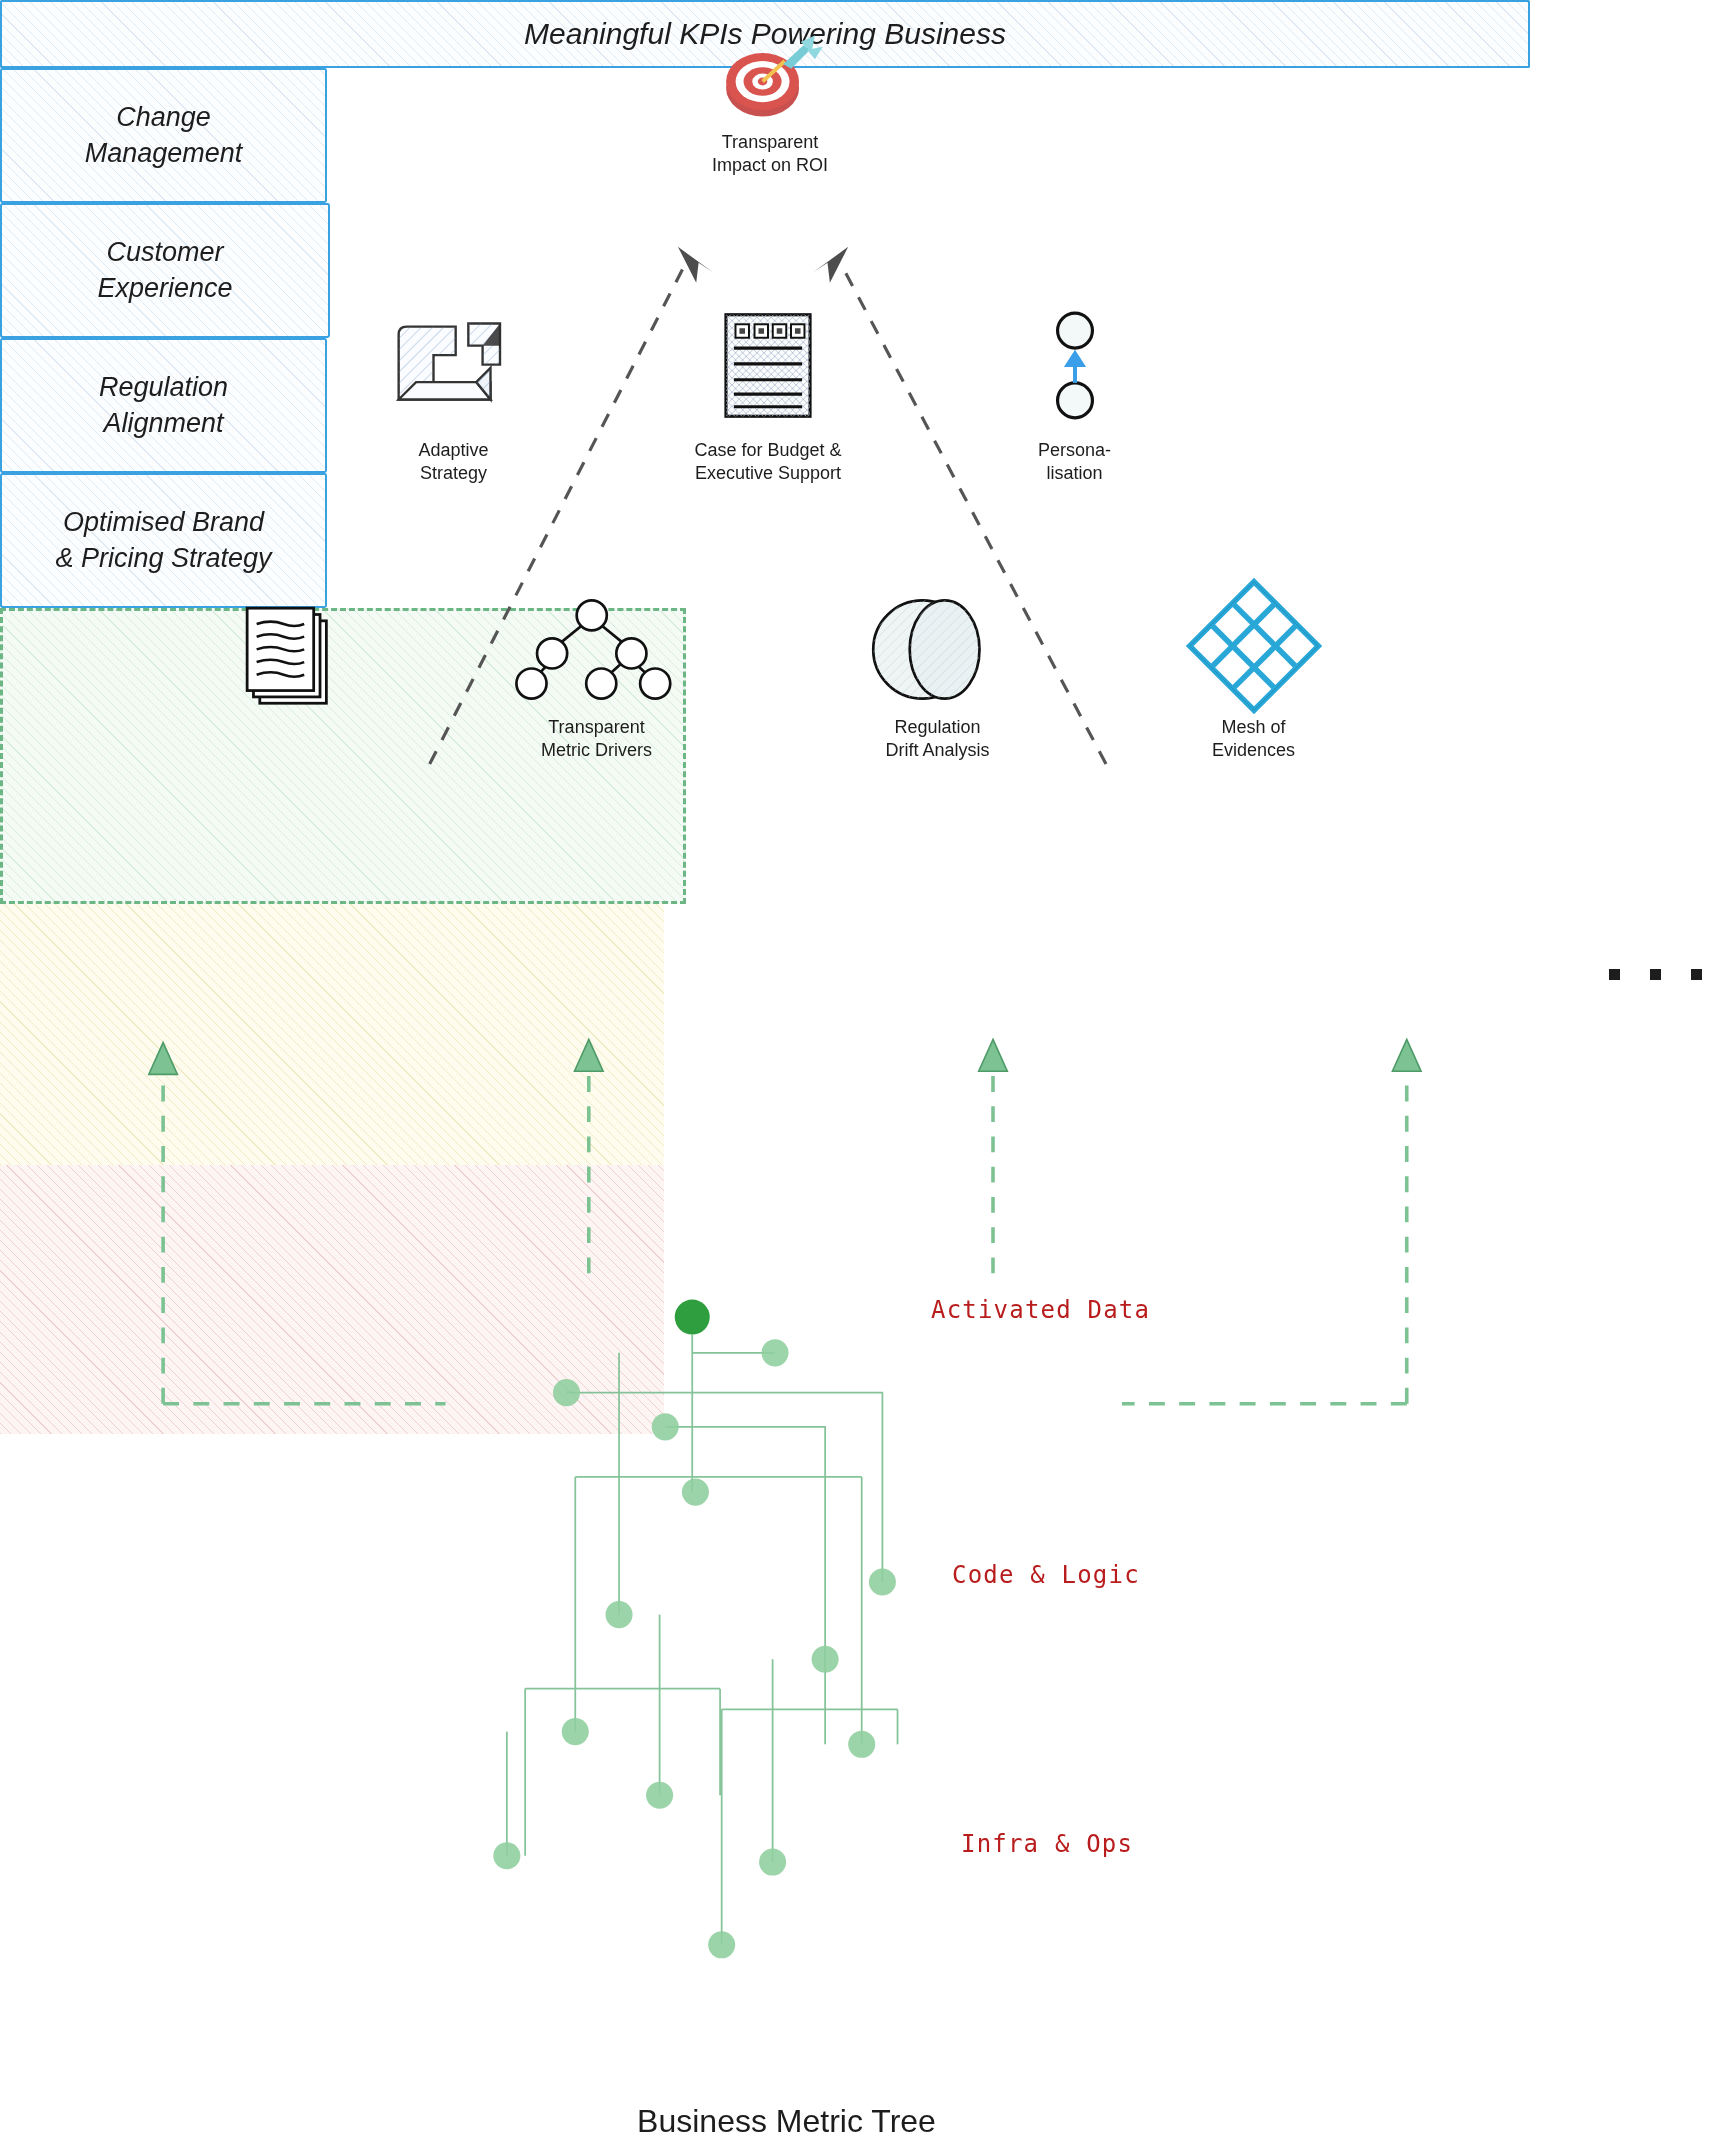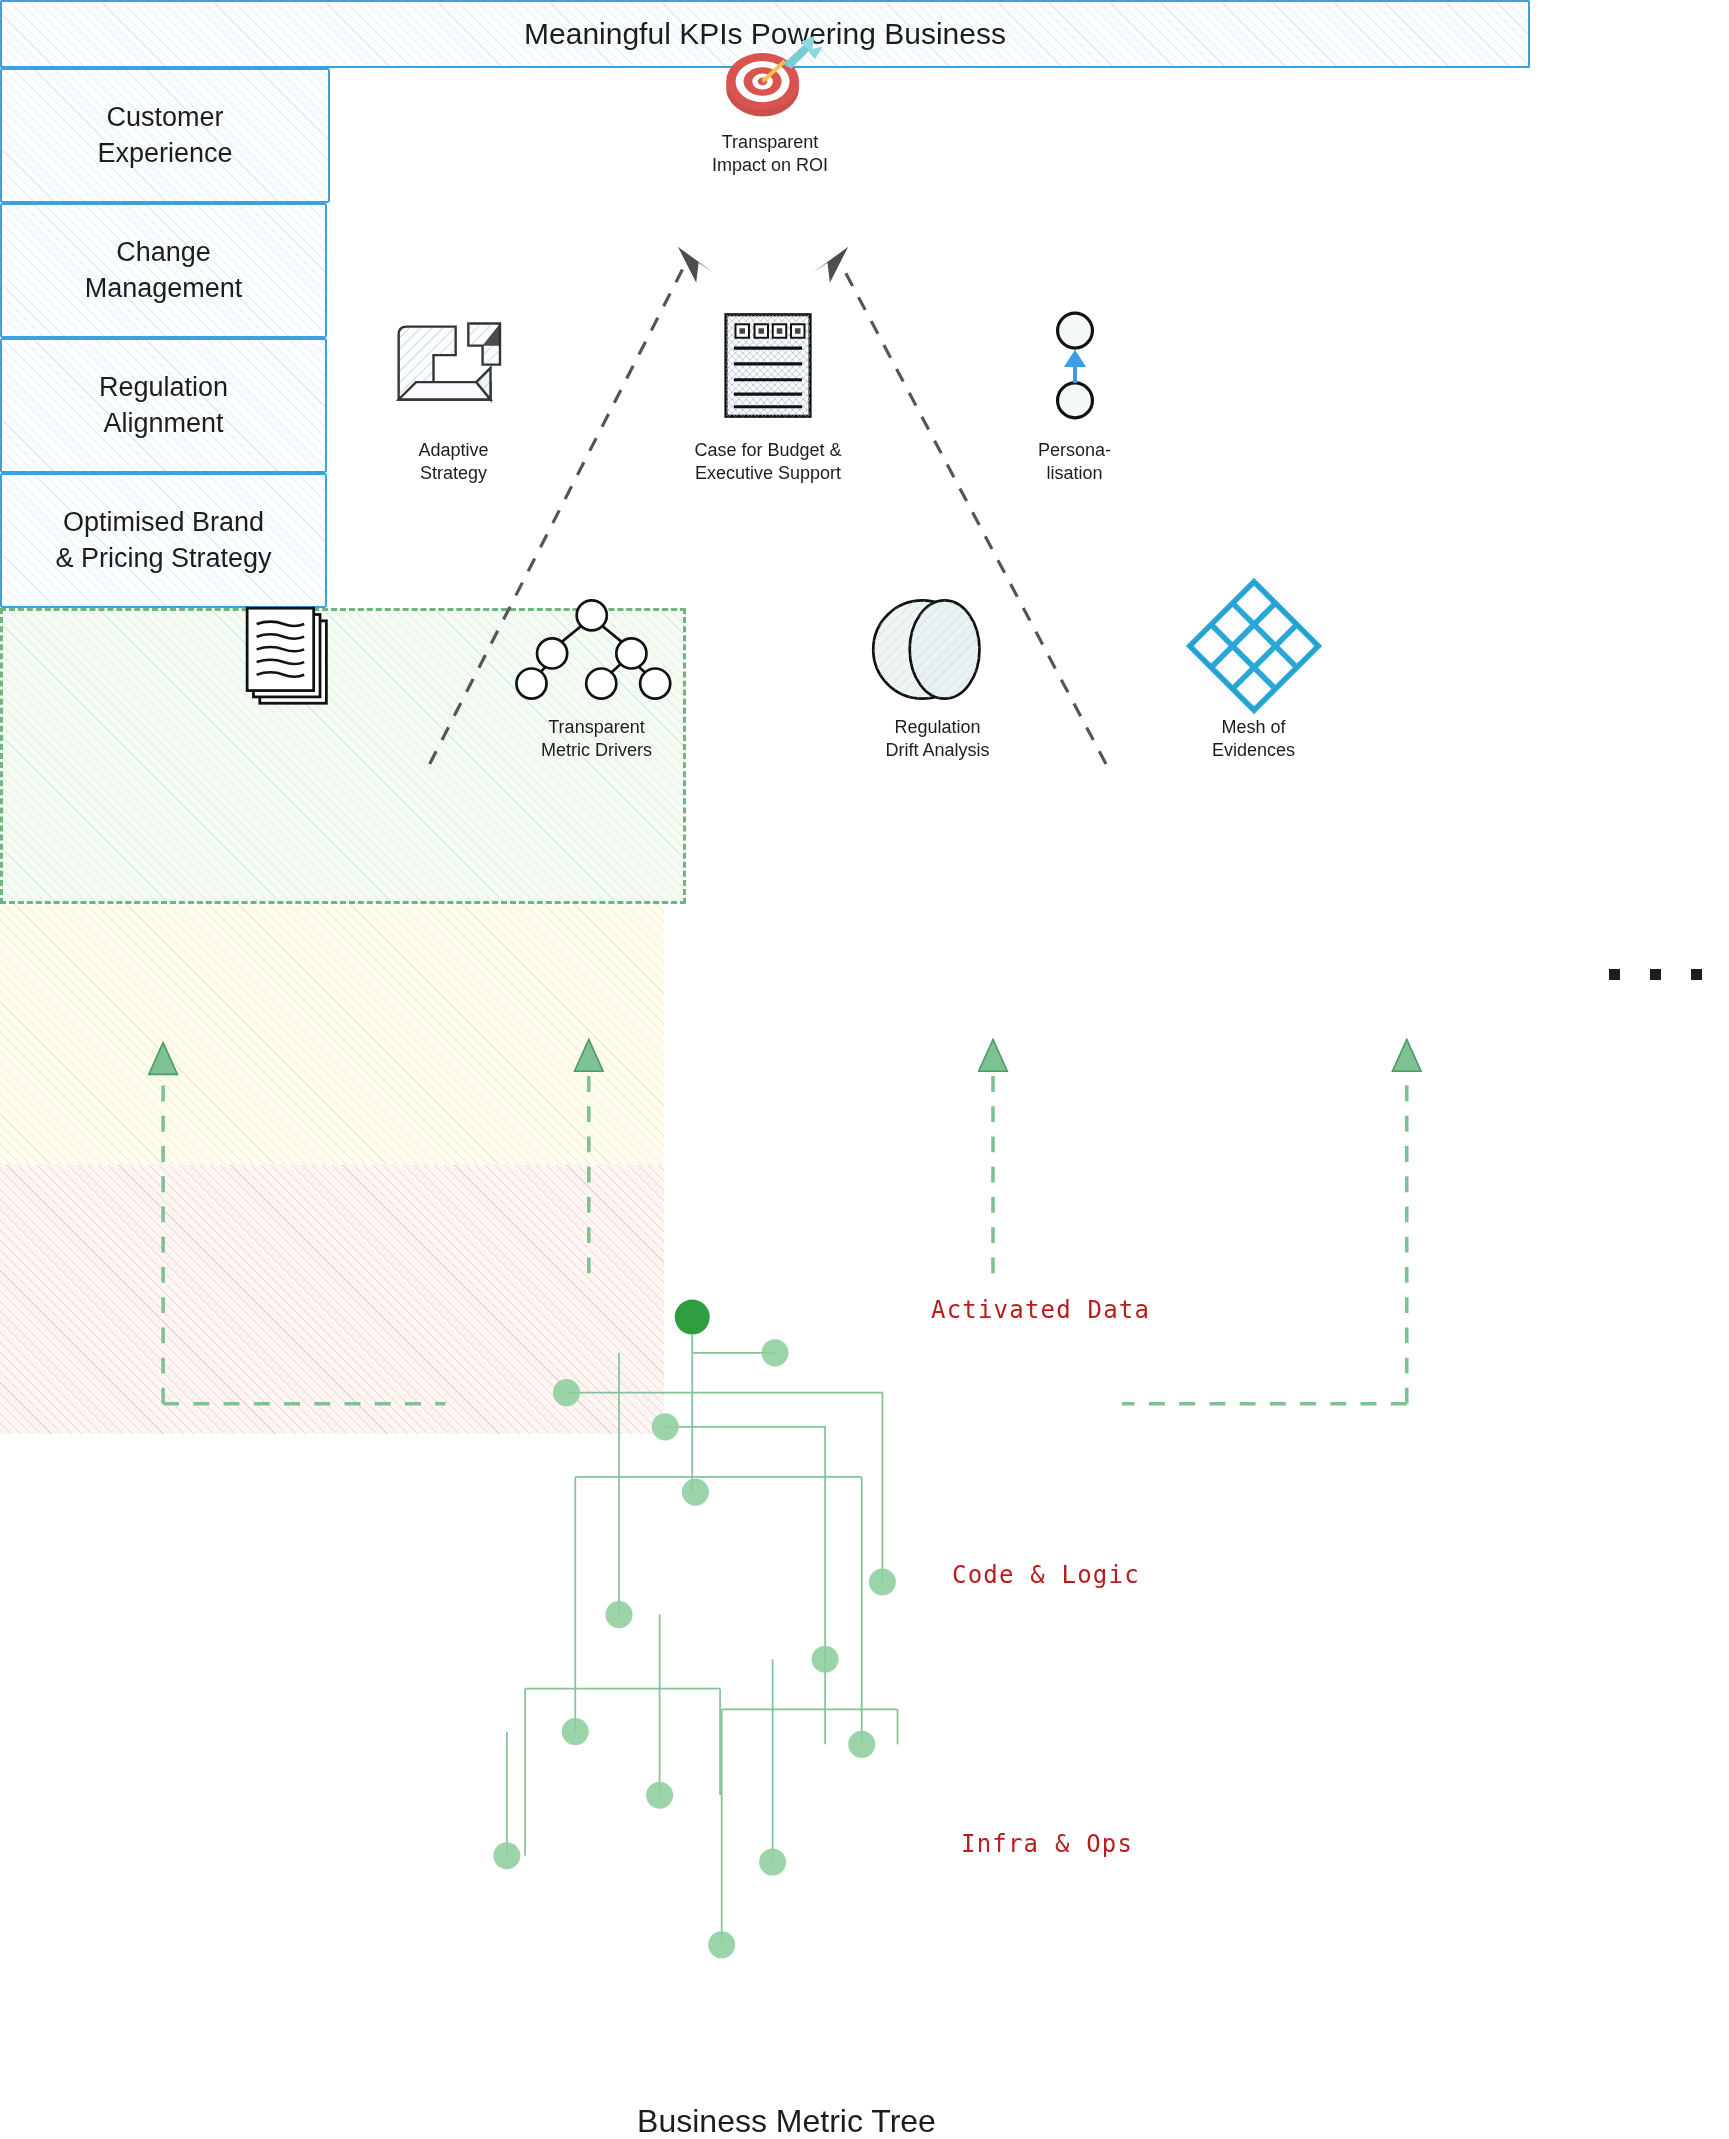--- a/index.html
+++ b/index.html
@@ -21,20 +21,21 @@
   .mono{
     position:absolute;font-family:"DejaVu Sans Mono", monospace;
     font-size:24px;color:#b91c1c;letter-spacing:1.2px;white-space:nowrap;
   }
 
   
   .hatch-blue{
     background-color:#fbfdff;
     background-image:repeating-linear-gradient(45deg,
        rgba(120,165,205,.22) 0 0.8px, rgba(0,0,0,0) 0.8px 7.2px);
+    font-style:italic;
   }
   .hatch-green{
     background-color:#f4fbf5;
     background-image:repeating-linear-gradient(45deg,
        rgba(110,180,120,.20) 0 0.8px, rgba(0,0,0,0) 0.8px 7.2px);
   }
   .hatch-yellow{
     background-color:#fdfcee;
     background-image:repeating-linear-gradient(45deg,
        rgba(205,190,80,.28) 0 0.8px, rgba(0,0,0,0) 0.8px 7.2px);
@@ -229,27 +230,27 @@
       </g>
     </svg>
   </div>
   <div class="lbl" style="left:1138px;top:716px;width:231px;">Mesh of
 Evidences</div>
 
   <div class="kpibar hatch-blue" style="left:17.5px;top:789px;width:1526px;height:64px;">
     <span class="t">Meaningful KPIs Powering Business</span>
   </div>
 
+  <div class="pillar hatch-blue" style="left:425px;top:909px;width:323px;height:131px;">
+    <span class="t">Change
+Management</span>
+  </div>
   <div class="pillar hatch-blue" style="left:12.7px;top:914px;width:326px;height:131px;">
     <span class="t">Customer
 Experience</span>
-  </div>
-  <div class="pillar hatch-blue" style="left:425px;top:909px;width:323px;height:131px;">
-    <span class="t">Change
-Management</span>
   </div>
   <div class="pillar hatch-blue" style="left:832px;top:909px;width:323px;height:131px;">
     <span class="t">Regulation
 Alignment</span>
   </div>
   <div class="pillar hatch-blue" style="left:1238px;top:909px;width:323px;height:131px;">
     <span class="t">Optimised Brand
 &amp; Pricing Strategy</span>
   </div>
   <div class="dots" style="left:1609px;top:969px;">

